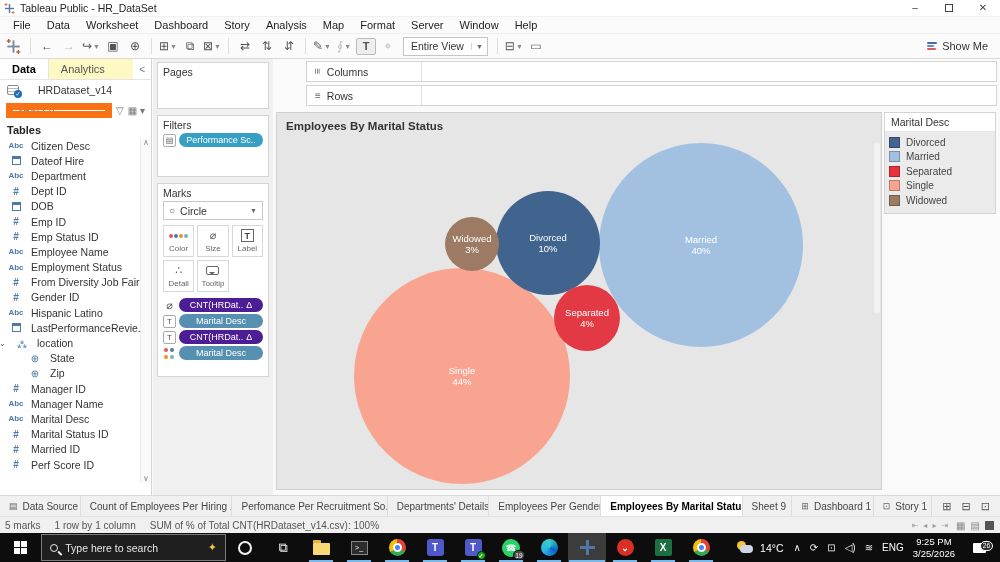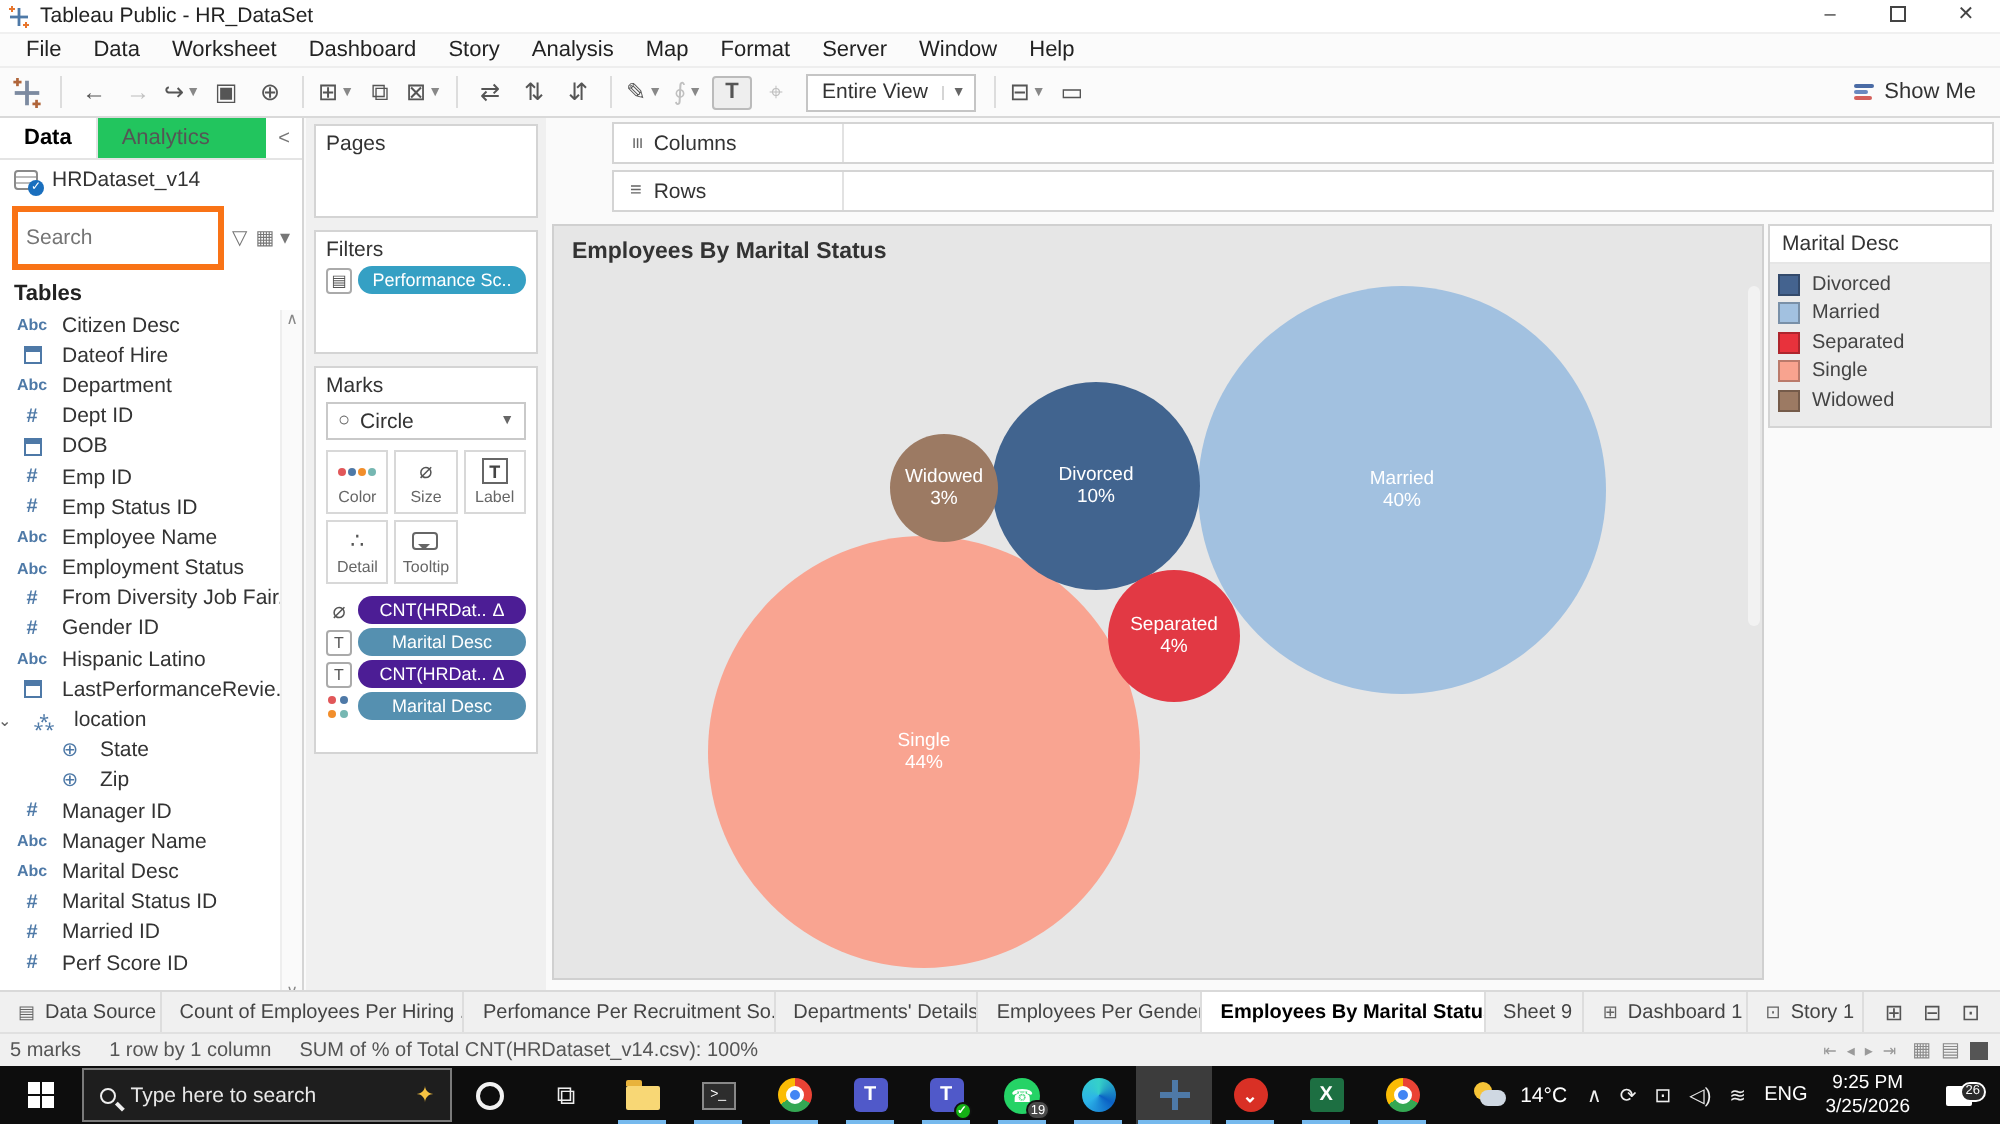--- a/index.html
+++ b/index.html
@@ -37,27 +37,27 @@
   .tlogo-svg{display:block;}
 
   
   .main{position:absolute;top:59px;left:0;right:0;height:436px;background:#fafafa;}
 
   
   .datapane{position:absolute;top:0;left:0;width:152px;height:100%;background:#fff;border-right:1px solid #d5d5d5;overflow:hidden;}
   .dp-tabs{display:flex;align-items:center;height:21px;border-bottom:1px solid #e4e4e4;}
   .dp-tab{padding:0 12px;font-size:11px;height:100%;display:flex;align-items:center;}
   .dp-tab.active{font-weight:bold;color:#000;background:#fff;}
-  .dp-tab.inactive{color:#555;background:#22c55e;border-left:1px solid #e4e4e4;flex:1;}
+  .dp-tab.inactive{color:#555;background:#fef9c3;border-left:1px solid #e4e4e4;flex:1;}
   .dp-collapse{padding:0 6px;color:#777;font-size:10px;}
-  .dp-source{display:flex;align-items:center;gap:7px;height:20px;padding:0 7px;font-size:10.5px;color:#333;}
+  .dp-source{display:flex;align-items:center;gap:19px;height:20px;padding:0 7px;font-size:10.5px;color:#333;}
   .ds-icon{position:relative;width:12px;height:10px;border:1px solid #8a8a8a;border-radius:2px;background:repeating-linear-gradient(#fff,#fff 2px,#bbb 2px,#bbb 3px);}
   .ds-icon::after{content:"✓";position:absolute;right:-4px;bottom:-4px;color:#fff;background:#1a6fbe;border-radius:50%;width:8px;height:8px;font-size:6px;line-height:8px;text-align:center;}
   .dp-search{display:flex;align-items:center;margin:3px 6px 2px 6px;gap:4px;}
-  .dp-search input{flex:1;width:70px;border:3px solid #f97316;height:32px;font-size:10.5px;padding:0 4px;color:#555;font-family:Liberation Sans, sans-serif;}
+  .dp-search input{flex:1;width:70px;border:7px solid #f97316;height:15px;font-size:10.5px;padding:0 4px;color:#555;font-family:Liberation Mono, monospace;}
   .dp-search .mini{color:#777;font-size:10px;}
   .dp-tables-label{font-weight:bold;font-size:11px;padding:4px 7px 2px 7px;color:#222;}
   .fieldlist{position:relative;height:345px;overflow:hidden;}
   .field-row{display:flex;align-items:center;height:15.2px;padding-left:7px;gap:6px;white-space:nowrap;}
   .field-row .fname{font-size:10.5px;color:#333;}
   .f-ic{width:18px;display:inline-flex;justify-content:center;color:#4e79a7;font-size:9px;flex:0 0 18px;}
   .f-ic.abc{font-size:8px;font-weight:bold;letter-spacing:0;}
   .f-ic.num{font-size:10px;font-weight:bold;}
   .f-ic .cal{width:9px;height:9px;border:1px solid #4e79a7;border-top:3px solid #4e79a7;display:block;}
   .f-ic.globe{font-size:10px;}

